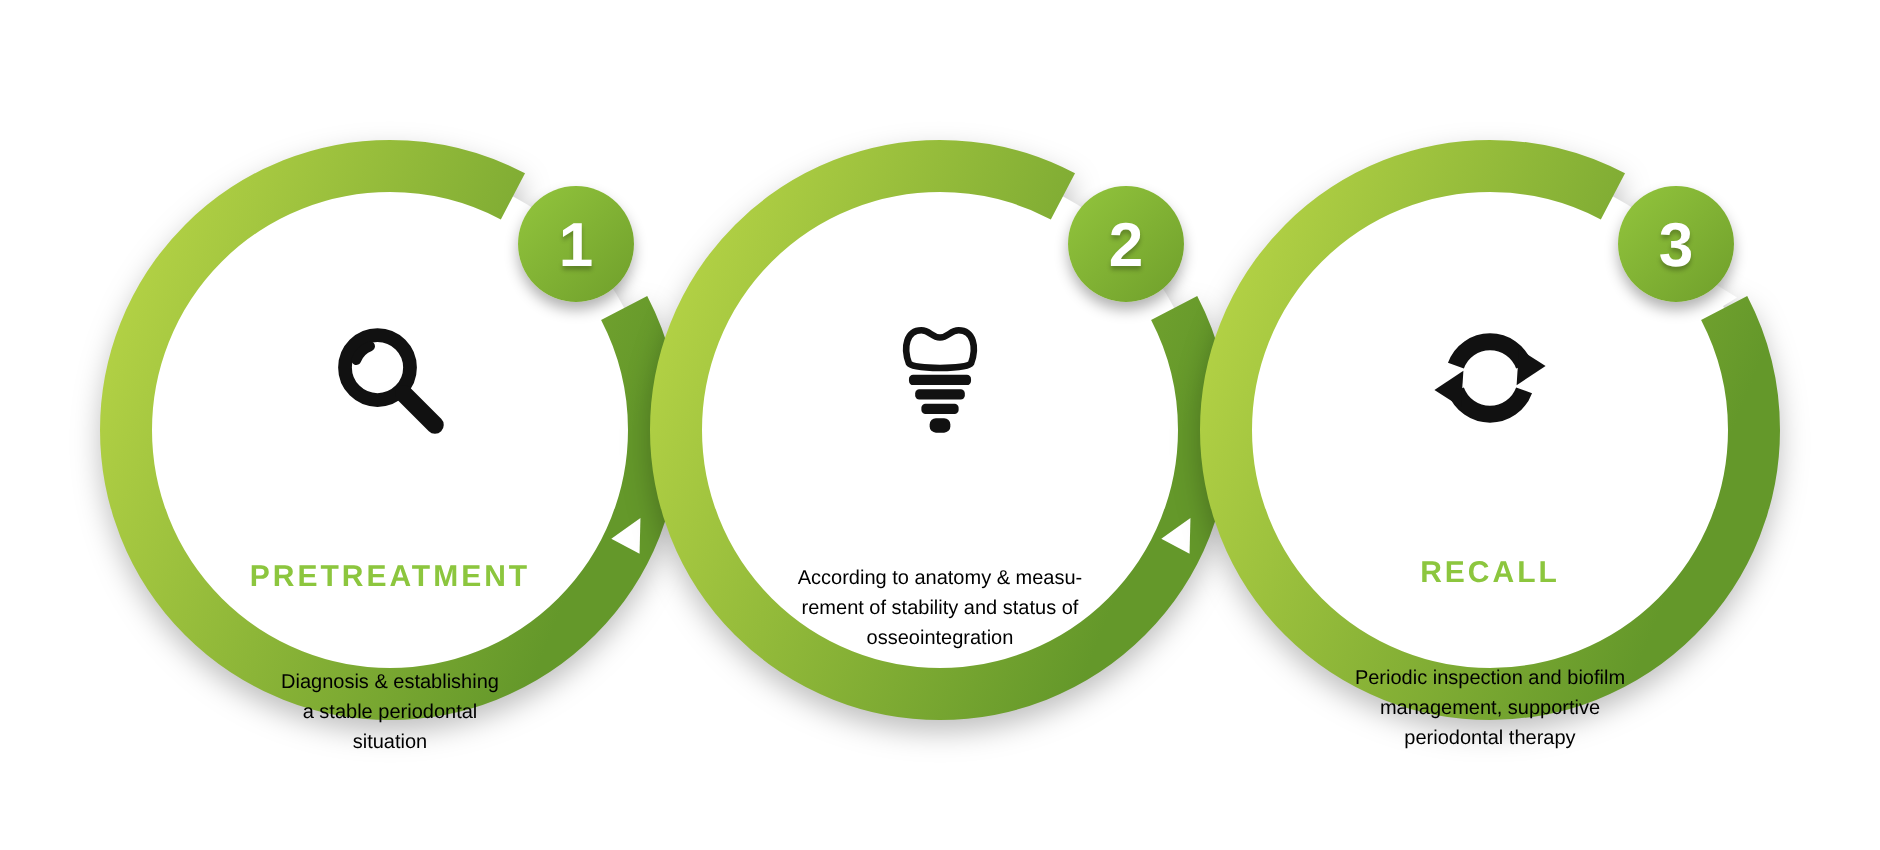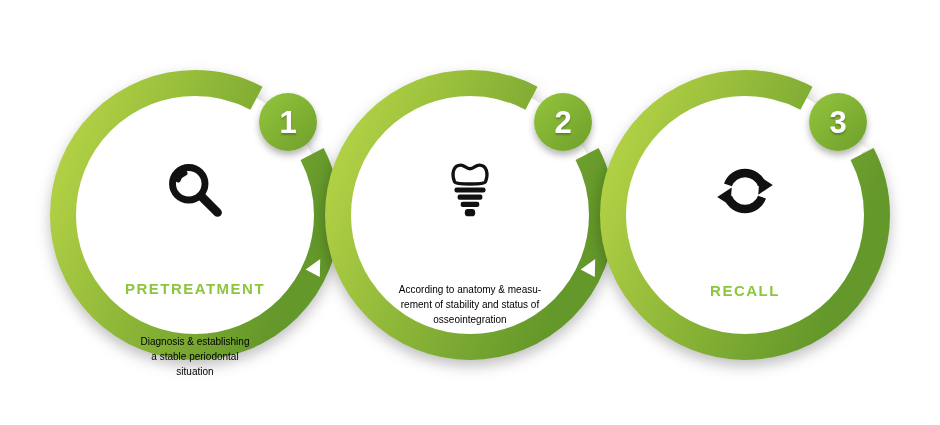--- a/index.html
+++ b/index.html
@@ -141,16 +141,19 @@
     <div class="content">
       <div class="icon-wrap">
         <svg width="58" height="58" viewBox="0 0 48 48">
           <path d="M 9.9 18.9 A 15 15 0 0 1 38.1 18.9" fill="none" stroke="#111111" stroke-width="7"></path>
           <polygon points="36,12 47,19 35,27" fill="#111111"></polygon>
           <path d="M 38.1 29.1 A 15 15 0 0 1 9.9 29.1" fill="none" stroke="#111111" stroke-width="7"></path>
           <polygon points="12,36 1,29 13,21" fill="#111111"></polygon>
         </svg>
       </div>
       <div class="step-title">RECALL</div>
+      <div class="step-desc">Periodic inspection and biofilm
+management, supportive
+periodontal therapy</div>
     </div>
   </div>
 
 </div>
 
 </body></html>

